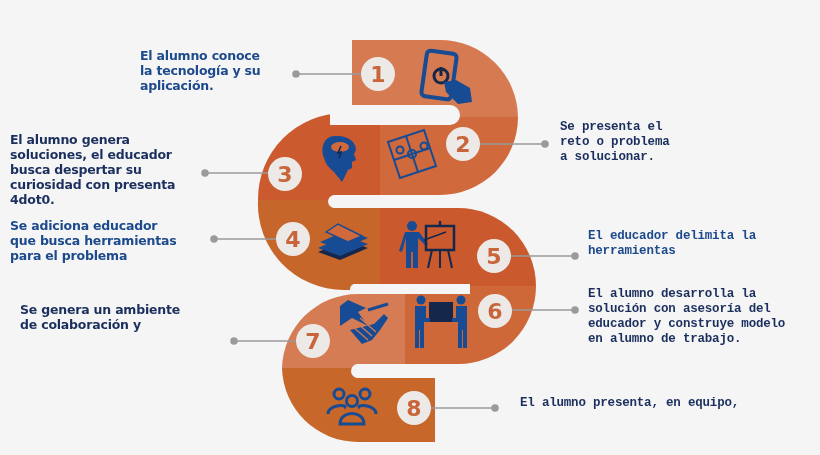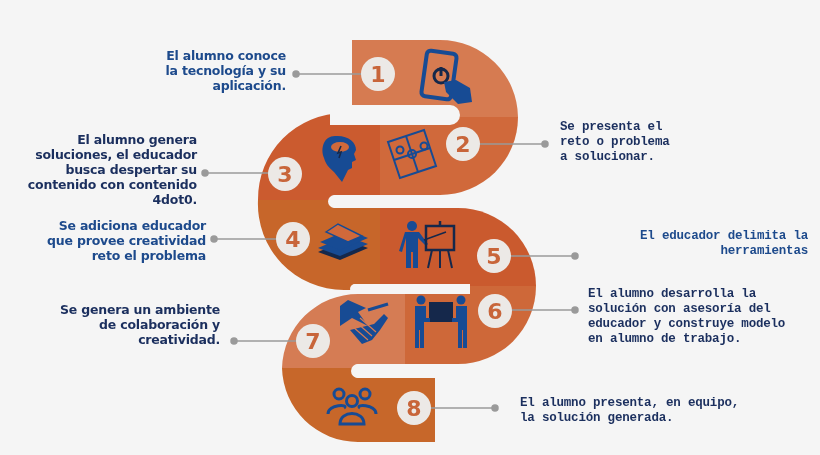--- a/index.html
+++ b/index.html
@@ -1,20 +1,20 @@
 <!DOCTYPE html>
 <html><head>
 <meta charset="utf-8">
 <style>
   html, body { margin:0; padding:0; }
   body { width:820px; height:455px; background:#f5f5f5; position:relative; overflow:hidden; font-family:"DejaVu Sans", sans-serif; }
   .canvas { position:absolute; left:0; top:0; width:820px; height:455px; }
   .label { position:absolute; font-weight:bold; font-size:12.5px; line-height:15px; color:#1b2f5e; letter-spacing:-0.2px; }
   .label.blue { color:#1d4a8c; }
-  .label.right { text-align:right; }
+  .label.right { text-align:left; }
   .label.left { text-align:left;font-family:Liberation Mono, monospace; }
   .badge-num { font-family:"DejaVu Sans", sans-serif; font-weight:bold; font-size:22px; }
 </style>
 </head>
 <body>
 
 <svg class="canvas" viewBox="0 0 820 455" xmlns="http://www.w3.org/2000/svg">
 
   <g>
     <path d="M352 40 H440 A78 78 0 0 1 518 117 H352 Z" fill="#D67B51"></path>
@@ -186,44 +186,42 @@
 <div class="label left" style="left:560px; top:120px; width:150px;">
   <div>Se presenta el</div>
   <div>reto o problema</div>
   <div>a solucionar.</div>
 </div>
 
 <div class="label right" style="left:10px; top:132px; width:187px;">
   <div>El alumno genera</div>
   <div>soluciones, el educador</div>
   <div>busca despertar su</div>
-  <div>contenido con contenido</div>
+  <div>curiosidad con presenta</div>
   <div>4dot0.</div>
 </div>
 
 <div class="label right blue" style="left:10px; top:218px; width:196px;">
   <div>Se adiciona educador</div>
-  <div>que provee creatividad</div>
-  <div>reto el problema</div>
-</div>
-
-<div class="label left blue" style="left:588px; top:229px; width:220px;text-align:right;">
+  <div>que busca herramientas</div>
+  <div>para el problema</div>
+</div>
+
+<div class="label left blue" style="left:588px; top:229px; width:220px;">
   <div>El educador delimita la</div>
   <div>herramientas</div>
 </div>
 
 <div class="label left" style="left:588px; top:287px; width:232px;">
   <div>El alumno desarrolla la</div>
   <div>solución con asesoría del</div>
   <div>educador y construye modelo</div>
   <div>en alumno de trabajo.</div>
 </div>
 
 <div class="label right" style="left:20px; top:302px; width:200px;">
   <div>Se genera un ambiente</div>
   <div>de colaboración y</div>
-  <div>creatividad.</div>
 </div>
 
 <div class="label left" style="left:520px; top:396px; width:260px;">
   <div>El alumno presenta, en equipo,</div>
-  <div>la solución generada.</div>
 </div>
 
 </body></html>

